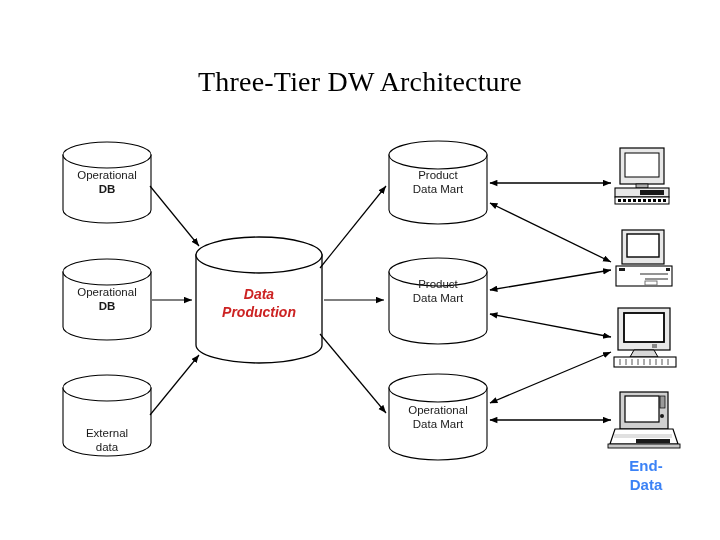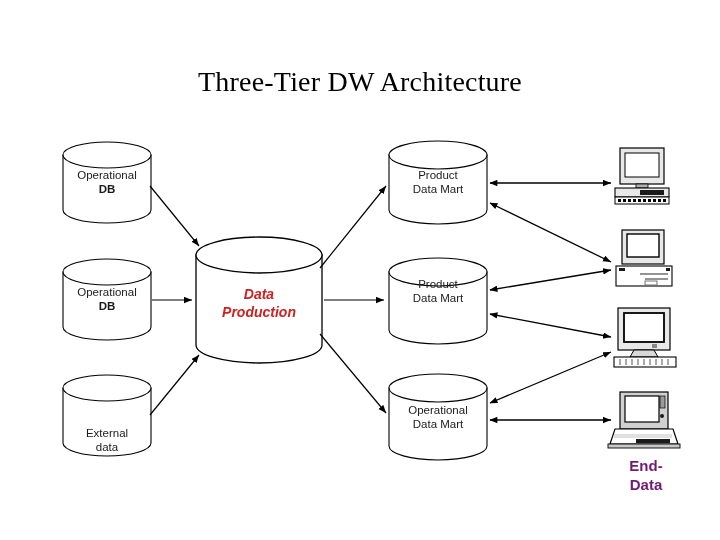--- a/index.html
+++ b/index.html
@@ -60,21 +60,21 @@
   #endusers-label {
     position: absolute;
     left: 596px;
     top: 456px;
     width: 100px;
     text-align: center;
     font-family: "Liberation Sans", sans-serif;
     font-weight: bold;
     font-size: 15px;
     line-height: 19px;
-    color: #701a75;
+    color: #3b82f6;
   }
 </style>
 </head>
 <body>
 
 <div id="slide">
 
   <div id="title">Three-Tier DW Architecture</div>
 
   <svg id="canvas" viewBox="0 0 720 540" width="720" height="540" xmlns="http://www.w3.org/2000/svg">

